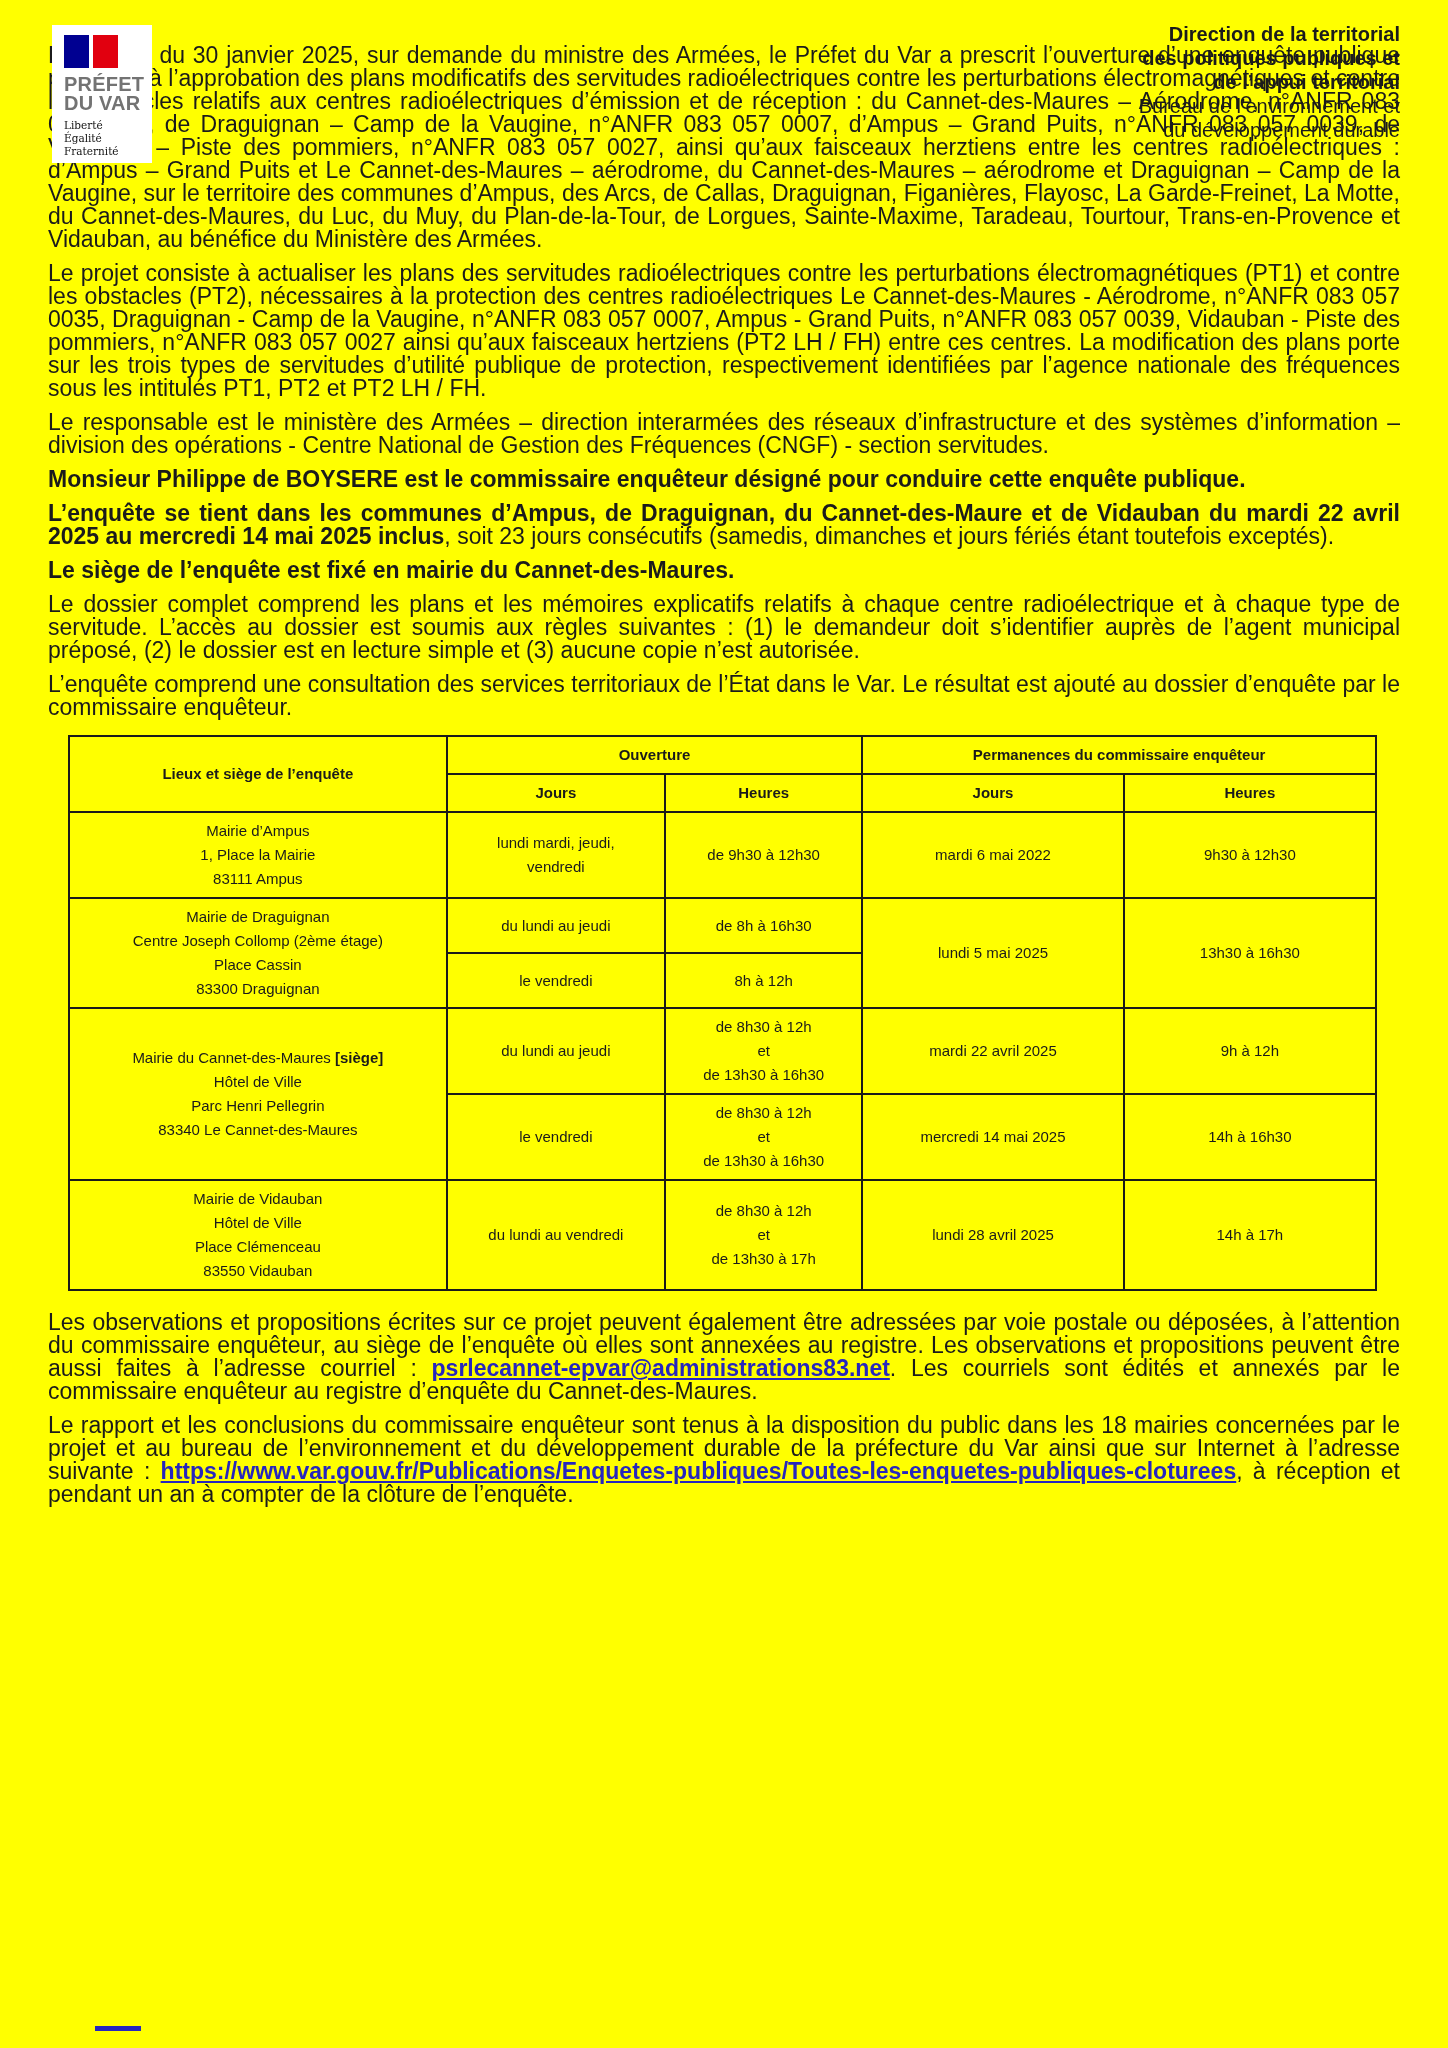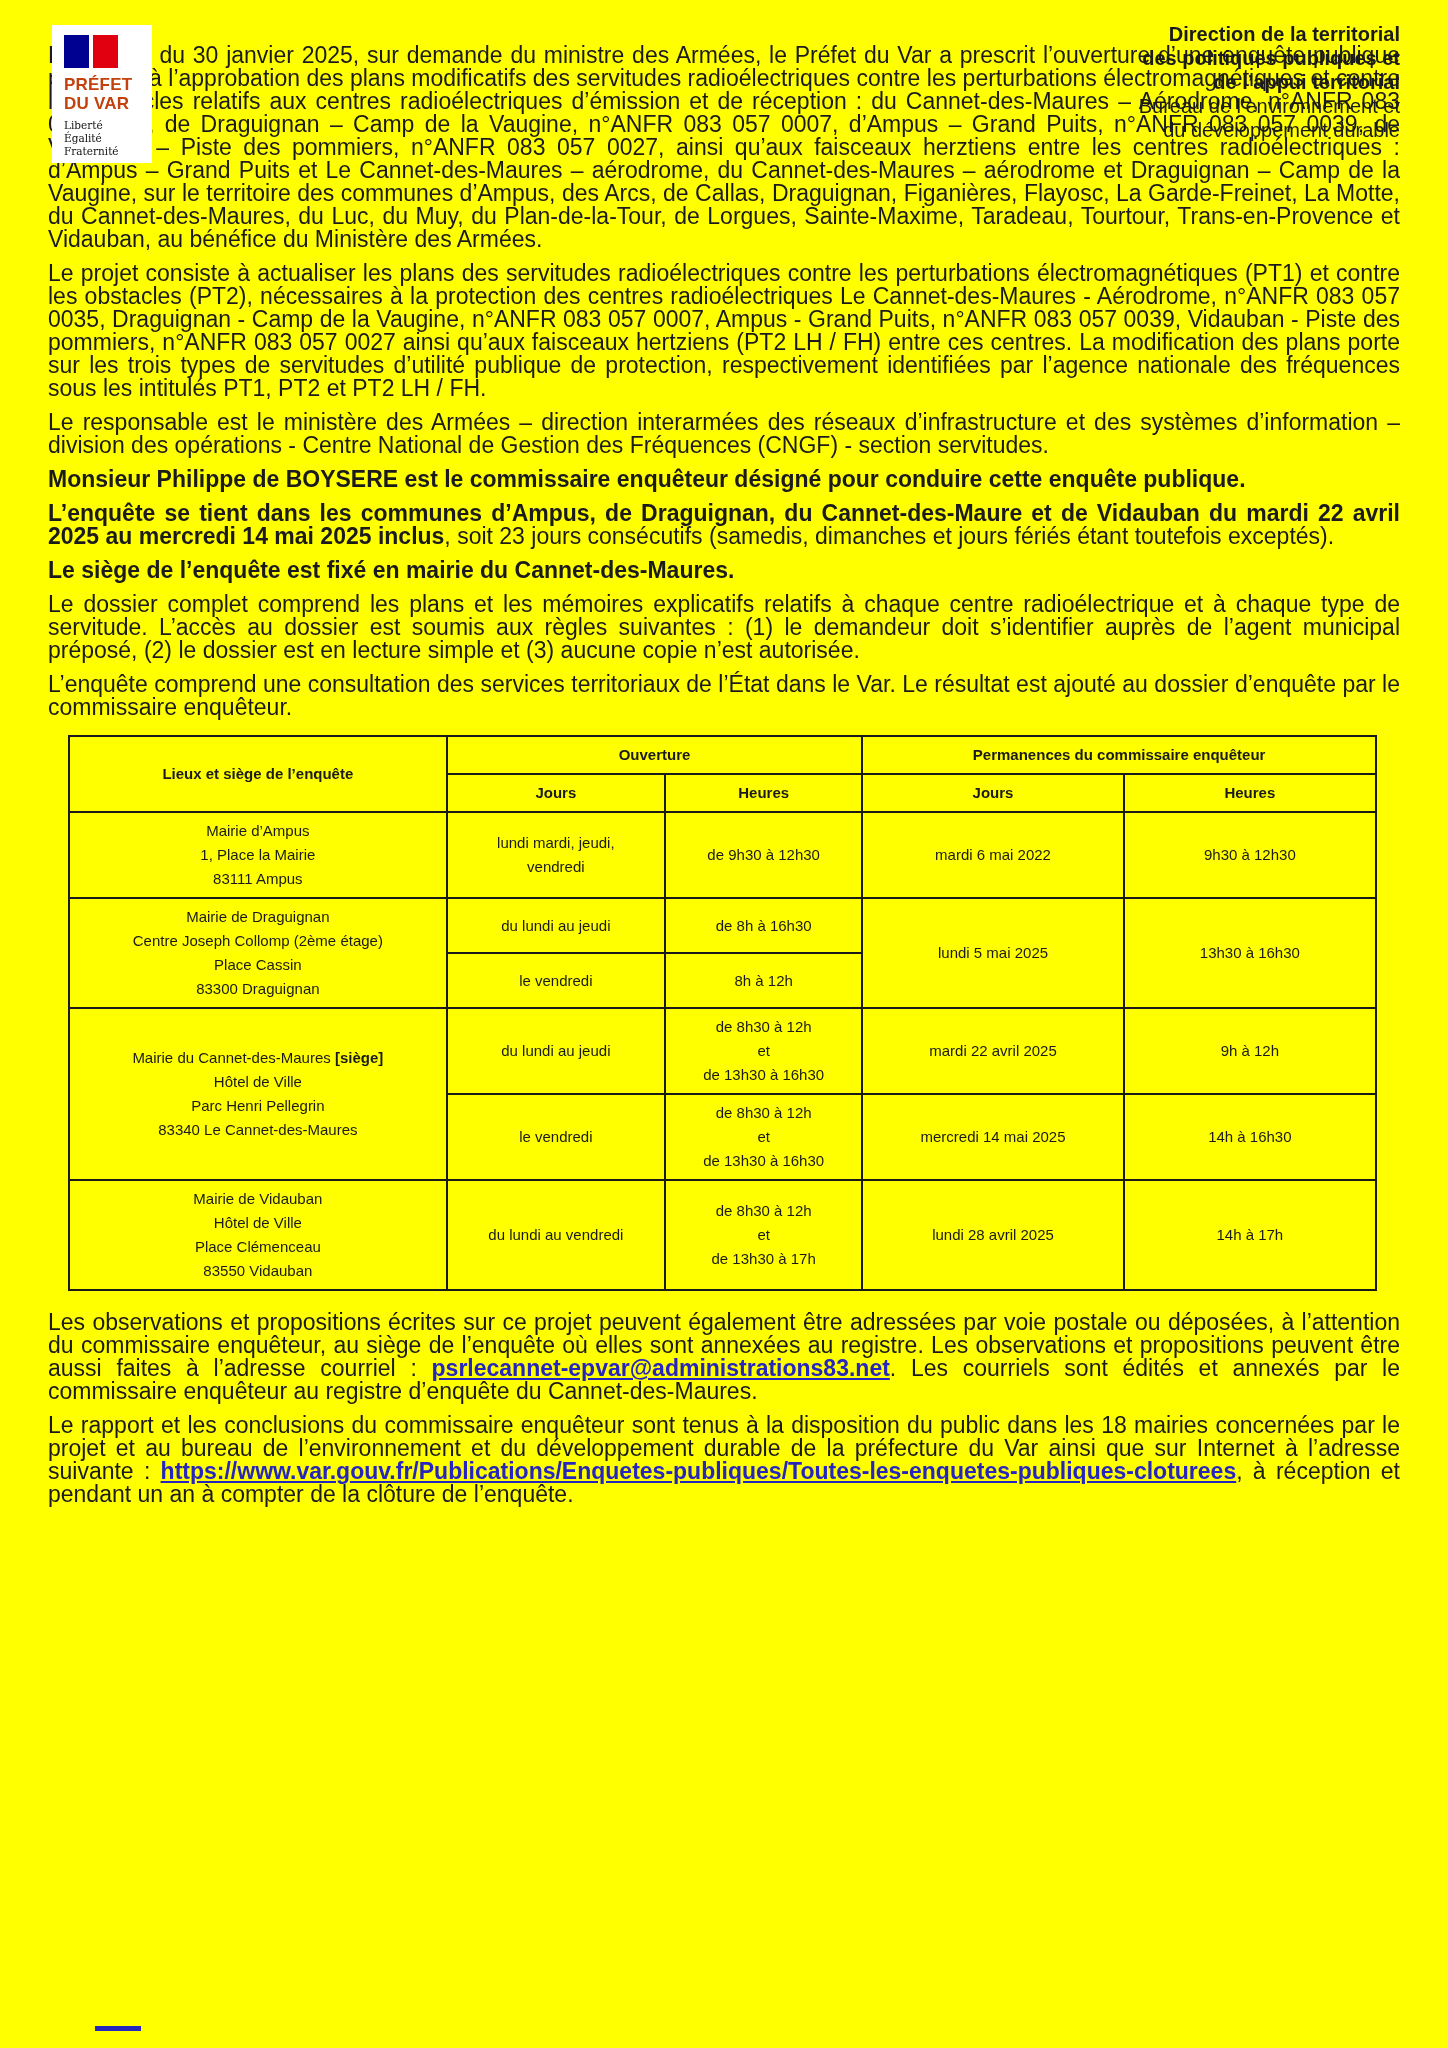--- a/index.html
+++ b/index.html
@@ -16,21 +16,21 @@
   .logo-box{
     position:absolute;left:52px;top:25px;
     width:100px;height:138px;
     background:#ffffff;
     box-sizing:border-box;
     padding:10px 0 0 12px;
   }
   .flag{display:flex;gap:4px;margin-bottom:7px;}
   .flag .fb{width:25px;height:33px;background:#000091;display:inline-block;}
   .flag .fr{width:25px;height:33px;background:#E1000F;display:inline-block;}
-  .logo-name{font-weight:bold;font-size:17px;line-height:19px;letter-spacing:.2px;color:#c2410c;}
+  .logo-name{font-weight:bold;font-size:20px;line-height:19px;letter-spacing:.2px;color:#737373;}
   .logo-motto{margin-top:6px;font-family:"DejaVu Serif",serif;font-size:10.5px;line-height:13px;color:#111;}
   .service-block{
     position:absolute;top:22px;right:48px;
     text-align:right;font-size:20px;line-height:24px;color:#1b1b1b;
   }
   .service-block .svc-bold{font-weight:bold;}
   
   .doc-title{
     margin:234px 48px 0 48px;
     text-align:center;

